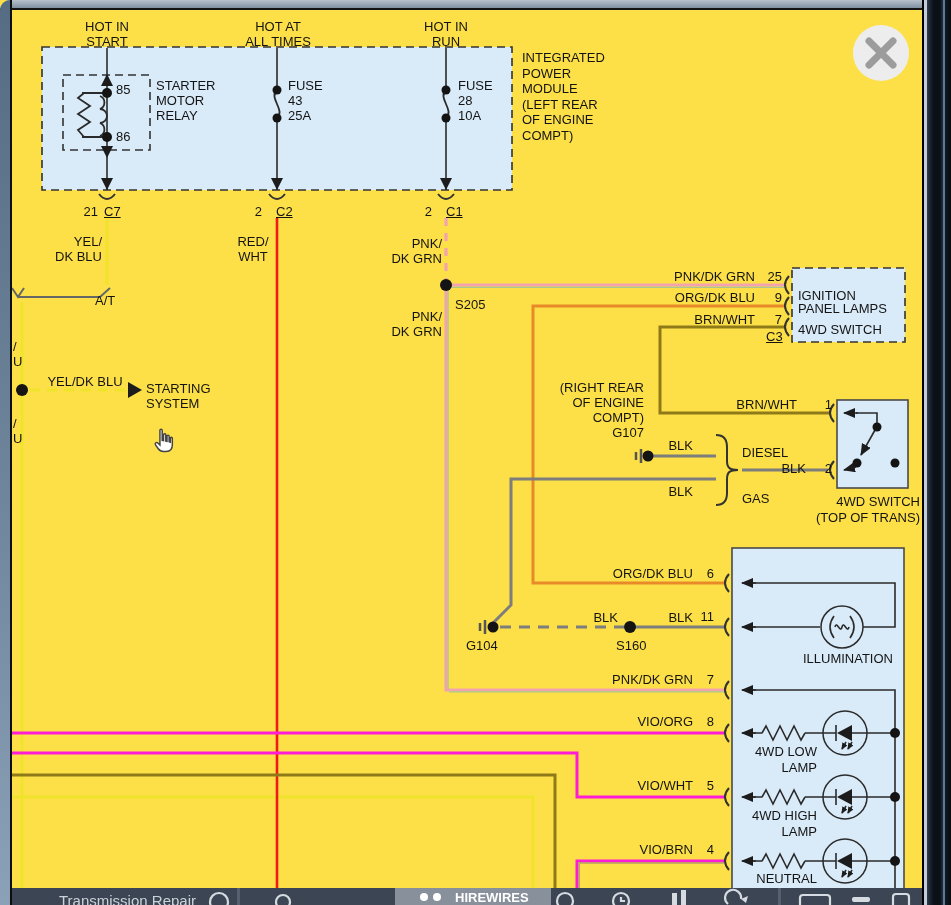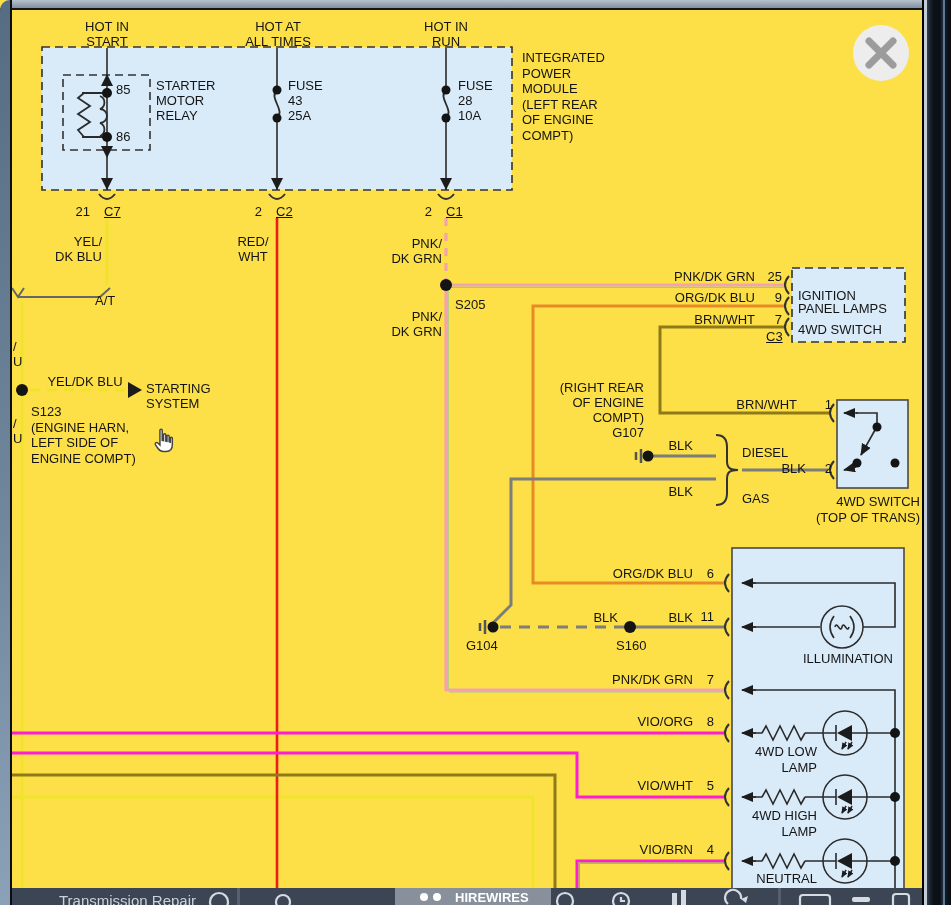--- a/index.html
+++ b/index.html
@@ -239,43 +239,39 @@
 25A</div>
   <div class="lb" style="left:458px;top:78px">FUSE
 28
 10A</div>
   <div class="lb" style="left:522px;top:50px;line-height:15.5px">INTEGRATED
 POWER
 MODULE
 (LEFT REAR
 OF ENGINE
 COMPT)</div>
-  <div class="lb r" style="left:64px;top:204px;width:26px">21</div>
+  <div class="lb r" style="left:72px;top:204px;width:26px">21</div>
   <div class="lb ul" style="left:104px;top:204px">C7</div>
   <div class="lb r" style="left:246px;top:204px;width:16px">2</div>
   <div class="lb ul" style="left:276px;top:204px">C2</div>
   <div class="lb r" style="left:416px;top:204px;width:16px">2</div>
   <div class="lb ul" style="left:446px;top:204px">C1</div>
   <div class="lb r" style="left:46px;top:234px;width:56px">YEL/
 DK BLU</div>
   <div class="lb c" style="left:233px;top:234px;width:40px">RED/
 WHT</div>
   <div class="lb r" style="left:384px;top:236px;width:58px">PNK/
 DK GRN</div>
   <div class="lb" style="left:95px;top:293px">A/T</div>
   <div class="lb" style="left:455px;top:297px">S205</div>
   <div class="lb r" style="left:384px;top:309px;width:58px">PNK/
 DK GRN</div>
   <div class="lb c" style="left:45px;top:374px;width:80px">YEL/DK BLU</div>
   <div class="lb" style="left:146px;top:381px">STARTING
 SYSTEM</div>
-  <div class="lb" style="left:31px;top:404px;line-height:15.5px">S123
-(ENGINE HARN,
-LEFT SIDE OF
-ENGINE COMPT)</div>
   <div class="lb" style="left:13px;top:339px">/
 U</div>
   <div class="lb" style="left:13px;top:416px">/
 U</div>
 
   <div class="lb r" style="left:655px;top:269px;width:100px">PNK/DK GRN</div>
   <div class="lb r" style="left:762px;top:269px;width:20px">25</div>
   <div class="lb r" style="left:655px;top:290px;width:100px">ORG/DK BLU</div>
   <div class="lb r" style="left:762px;top:290px;width:20px">9</div>
   <div class="lb r" style="left:655px;top:312px;width:100px">BRN/WHT</div>

